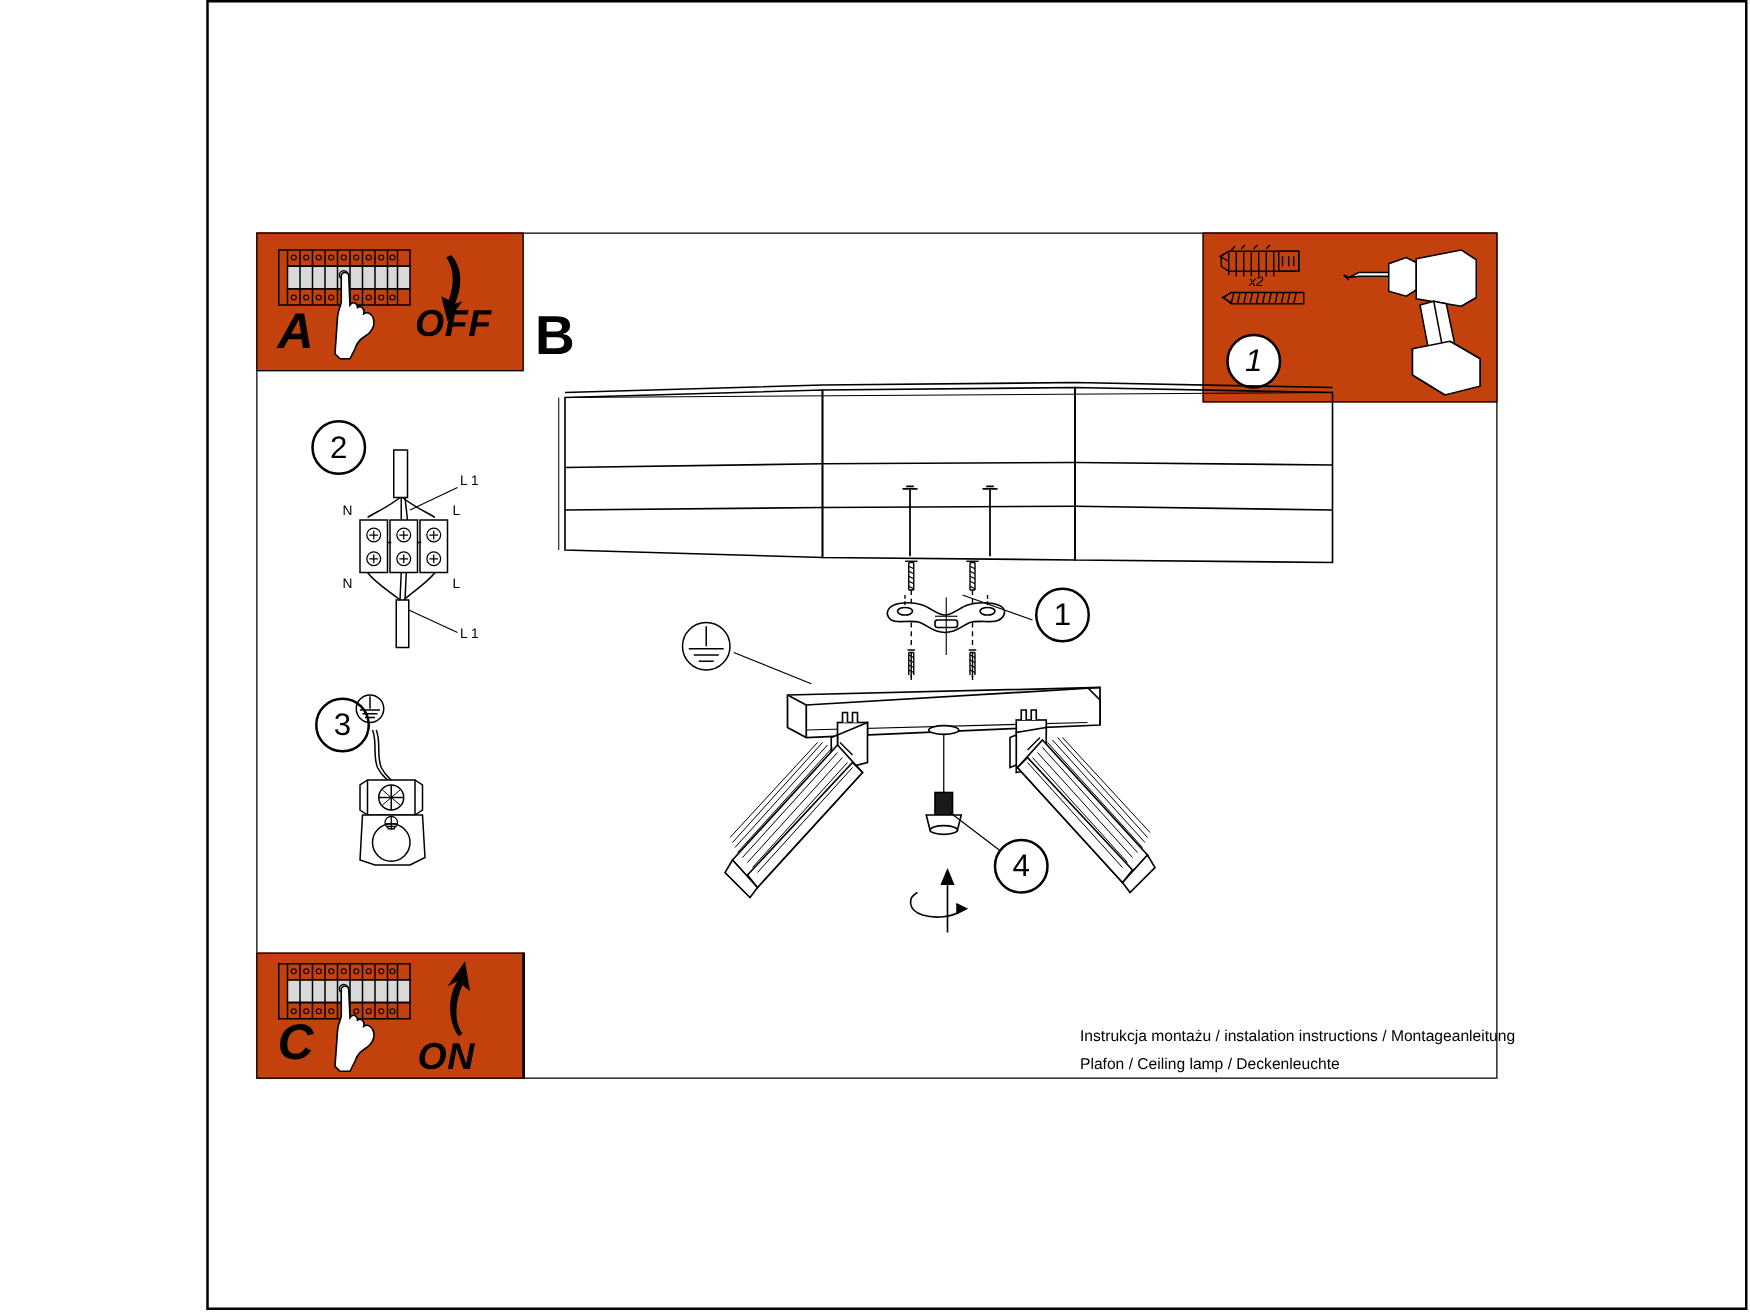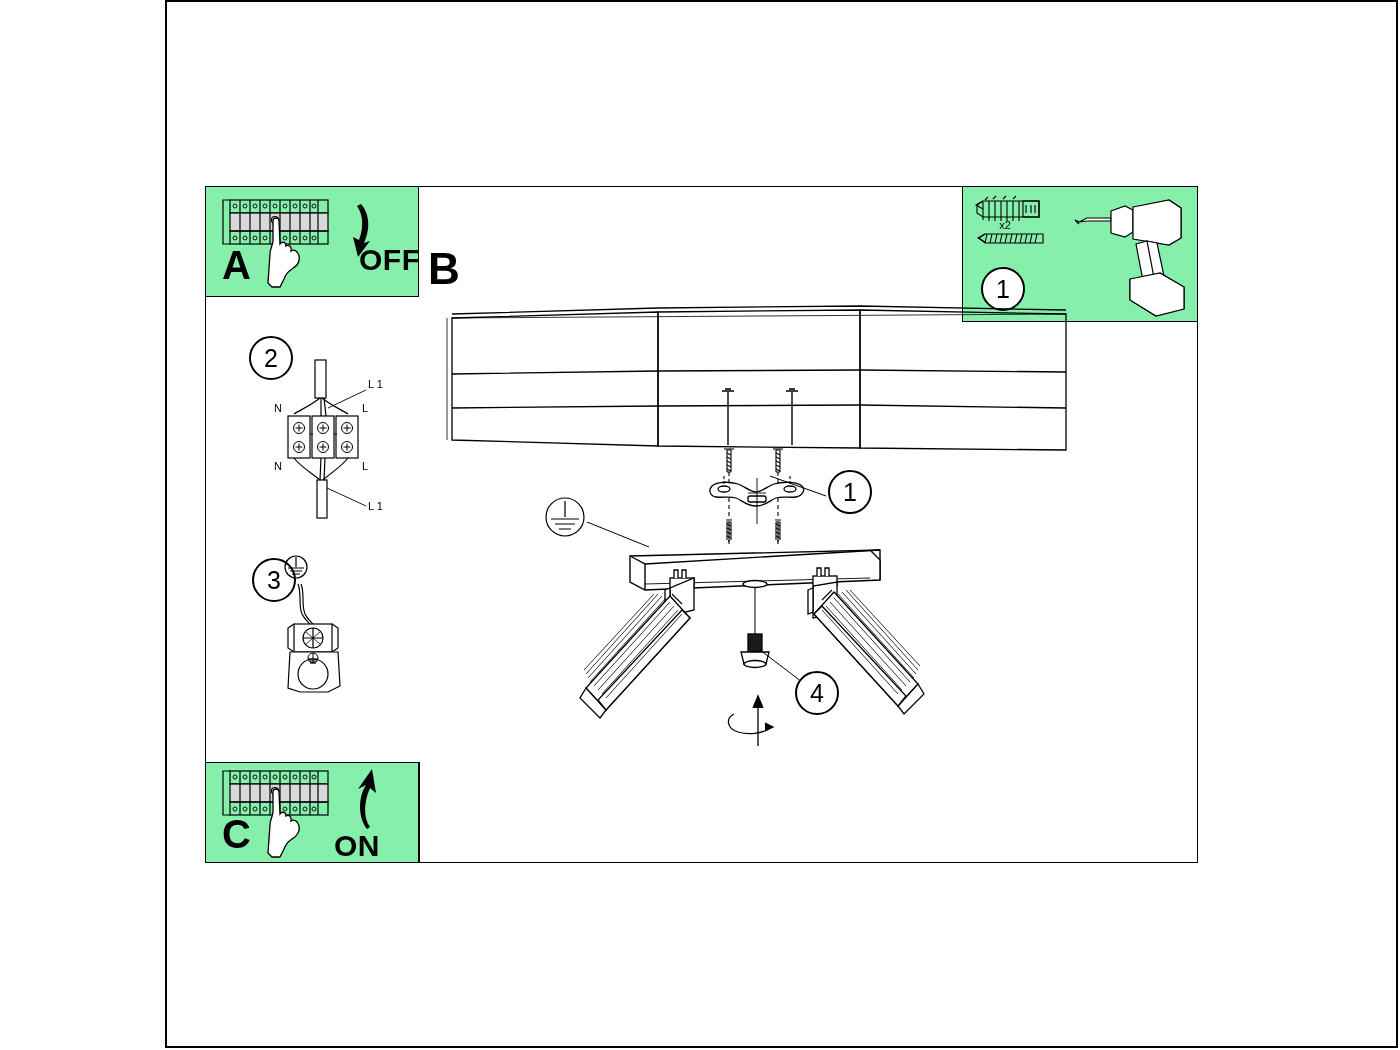--- a/index.html
+++ b/index.html
@@ -1,20 +1,20 @@
 <!DOCTYPE html>
 <html><head>
 <meta charset="utf-8">
 <style>
   html,body{margin:0;padding:0;background:#ffffff;}
   body{width:1400px;height:1050px;position:relative;font-family:"Liberation Sans",sans-serif;overflow:hidden;}
   #sheet{position:absolute;left:0;top:0;width:1400px;height:1050px;}
   .outer-border{position:absolute;left:165px;top:0px;width:1233px;height:1048px;border:2px solid #000;box-sizing:border-box;}
   .inner-frame{position:absolute;left:205px;top:186px;width:993px;height:677px;border:1.5px solid #000;box-sizing:border-box;}
-  .panel{position:absolute;border:1.5px solid #000;box-sizing:border-box;background:#86efac;}
+  .panel{position:absolute;border:1.5px solid #000;box-sizing:border-box;background:#c2410c;font-style:italic;}
   #panel-a{left:205px;top:186px;width:214px;height:111px;}
   #panel-c{left:205px;top:762px;width:214px;height:101px;}
   #panel-1{left:962px;top:186px;width:236px;height:136px;}
   .big-letter{position:absolute;font-size:40px;font-weight:700;color:#000;line-height:1;font-family:"Liberation Sans",sans-serif;}
   .word{position:absolute;font-size:30px;font-weight:700;color:#000;line-height:1;letter-spacing:0.5px;}
   .callout{position:absolute;width:40px;height:40px;border:2px solid #000;border-radius:50%;
            display:flex;align-items:center;justify-content:center;font-size:25px;color:#000;background:#fff;}
   .caption{position:absolute;font-size:12.5px;color:#000;line-height:22px;white-space:nowrap;}
   svg{display:block;overflow:visible;}
   .vsep{position:absolute;background:#000;}
@@ -72,21 +72,21 @@
         <path d="M67 34 L67 54 C67 58 64 61 64 67 L62 96 L66 100 L74 100 L78 92
                  C80 86 83 84 86 82 C91 79 94 74 93 69 C92 64 88 62 85 64
                  C86 60 83 57 80 59 C80 55 76 54 74 57 L73 34 C73 30 67 30 67 34 Z"></path>
       </g>
 
       <g fill="#000" stroke="none">
         <path d="M155 17 C163 26 165 40 158 56 L164 54 L152 70 L147 50 L153 53 C158 40 157 27 151 19 Z"></path>
       </g>
     </svg>
     <div class="big-letter" style="left:16px;top:58px;">A</div>
-    <div class="word" style="left:126px;top:58px;margin-left:27px;">OFF</div>
+    <div class="word" style="left:126px;top:58px;">OFF</div>
   </div>
 
   <div class="big-letter" style="left:428px;top:247px;font-size:44px;">B</div>
 
   <div class="panel" id="panel-1">
     <svg width="234" height="134" viewBox="0 0 234 134">
 
       <g fill="none" stroke="#000" stroke-width="1.1">
         <path d="M14 18 l6 -4 l56 0 l0 16 l-56 0 l-6 -4 Z"></path>
         <rect x="60" y="14" width="16" height="16"></rect>
@@ -402,15 +402,17 @@
   </svg>
 
   <svg style="position:absolute;left:758px;top:648px;" width="60" height="40" viewBox="0 0 60 40">
     <line x1="2" y1="2" x2="44" y2="34" stroke="#000" stroke-width="1"></line>
   </svg>
   <div class="callout" style="left:795px;top:671px;">
     <span>4</span>
   </div>
 
   <div class="caption" style="left:864px;top:818px;">
+    <div>Instrukcja montażu / instalation instructions / Montageanleitung</div>
+    <div>Plafon / Ceiling lamp / Deckenleuchte</div>
   </div>
 
 </div>
 
 </body></html>

